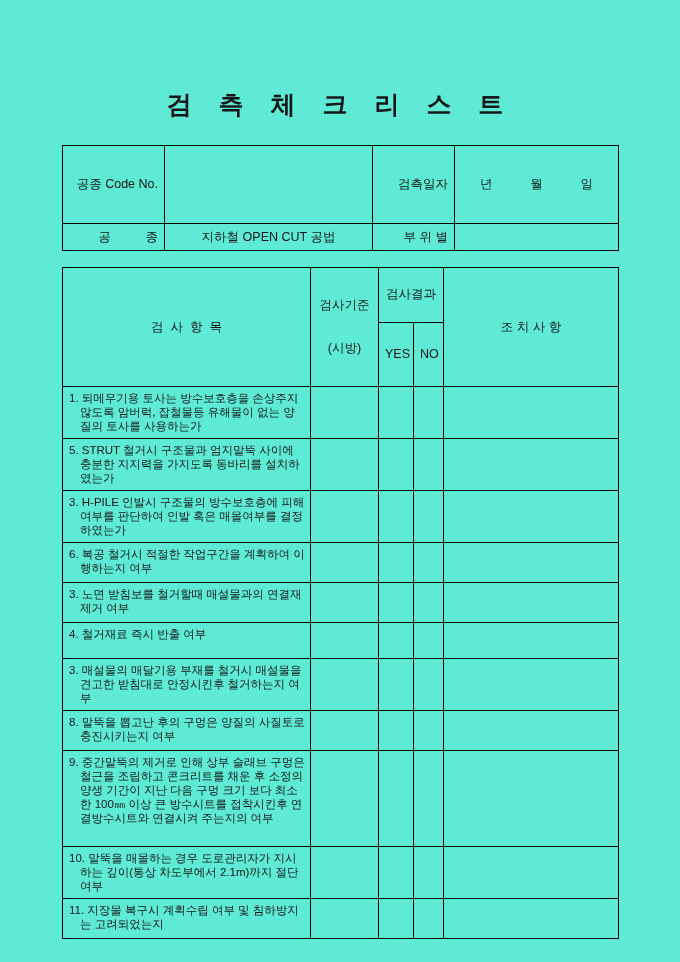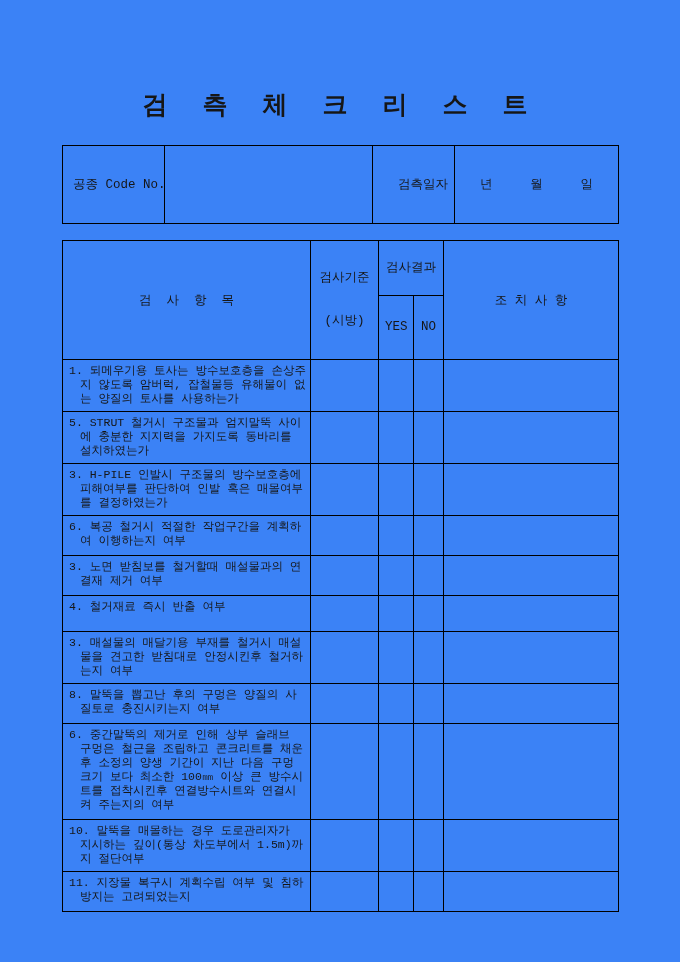--- a/index.html
+++ b/index.html
@@ -6,23 +6,23 @@
     margin: 0;
     padding: 0;
     background: #ffffff;
   }
   .page {
     position: relative;
     width: 680px;
     height: 962px;
     box-sizing: border-box;
     padding: 88px 62px 0 62px;
-    background: #3b82f6;
+    background: #5eead4;
     color: #161616;
-    font-family: Liberation Mono, monospace;
+    font-family: Liberation Sans, sans-serif;
   }
   .doc-title {
     margin: 0 0 24px 0;
     text-align: center;
     font-size: 25px;
     font-weight: bold;
     letter-spacing: 10px;
     white-space: pre;
   }
   table {
@@ -89,20 +89,26 @@
       <td class="value"></td>
       <td class="label-center">검측일자</td>
       <td class="value">
         <div class="date-row">
           <span>년</span>
           <span>월</span>
           <span>일</span>
         </div>
       </td>
     </tr>
+    <tr>
+      <td class="label">공          종</td>
+      <td class="value">지하철 OPEN CUT 공법</td>
+      <td class="label-center">부 위 별</td>
+      <td class="value"></td>
+    </tr>
   </tbody>
     </table>
 
   <table class="main-table">
     <colgroup>
       <col style="width:248px">
         <col style="width:68px">
         <col style="width:35px">
         <col style="width:30px">
         <col style="width:175px">
@@ -173,28 +179,28 @@
         <td class="fill"></td>
       </tr>
       <tr class="h2">
         <td class="item">8. 말뚝을 뽑고난 후의 구멍은 양질의 사질토로 충진시키는지 여부</td>
         <td class="fill"></td>
         <td class="fill"></td>
         <td class="fill"></td>
         <td class="fill"></td>
       </tr>
       <tr class="h6">
-        <td class="item">6. 중간말뚝의 제거로 인해 상부 슬래브 구멍은 철근을 조립하고 콘크리트를 채운 후 소정의 양생 기간이 지난 다음 구멍 크기 보다 최소한 100㎜ 이상 큰 방수시트를 접착시킨후 연결방수시트와 연결시켜 주는지의 여부</td>
-        <td class="fill"></td>
-        <td class="fill"></td>
-        <td class="fill"></td>
-        <td class="fill"></td>
-      </tr>
-      <tr class="h3">
-        <td class="item">10. 말뚝을 매몰하는 경우 도로관리자가 지시하는 깊이(통상 차도부에서 1.5m)까지 절단여부</td>
+        <td class="item">9. 중간말뚝의 제거로 인해 상부 슬래브 구멍은 철근을 조립하고 콘크리트를 채운 후 소정의 양생 기간이 지난 다음 구멍 크기 보다 최소한 100㎜ 이상 큰 방수시트를 접착시킨후 연결방수시트와 연결시켜 주는지의 여부</td>
+        <td class="fill"></td>
+        <td class="fill"></td>
+        <td class="fill"></td>
+        <td class="fill"></td>
+      </tr>
+      <tr class="h3">
+        <td class="item">10. 말뚝을 매몰하는 경우 도로관리자가 지시하는 깊이(통상 차도부에서 2.1m)까지 절단여부</td>
         <td class="fill"></td>
         <td class="fill"></td>
         <td class="fill"></td>
         <td class="fill"></td>
       </tr>
       <tr class="h2">
         <td class="item">11. 지장물 복구시 계획수립 여부 및 침하방지는 고려되었는지</td>
         <td class="fill"></td>
         <td class="fill"></td>
         <td class="fill"></td>

